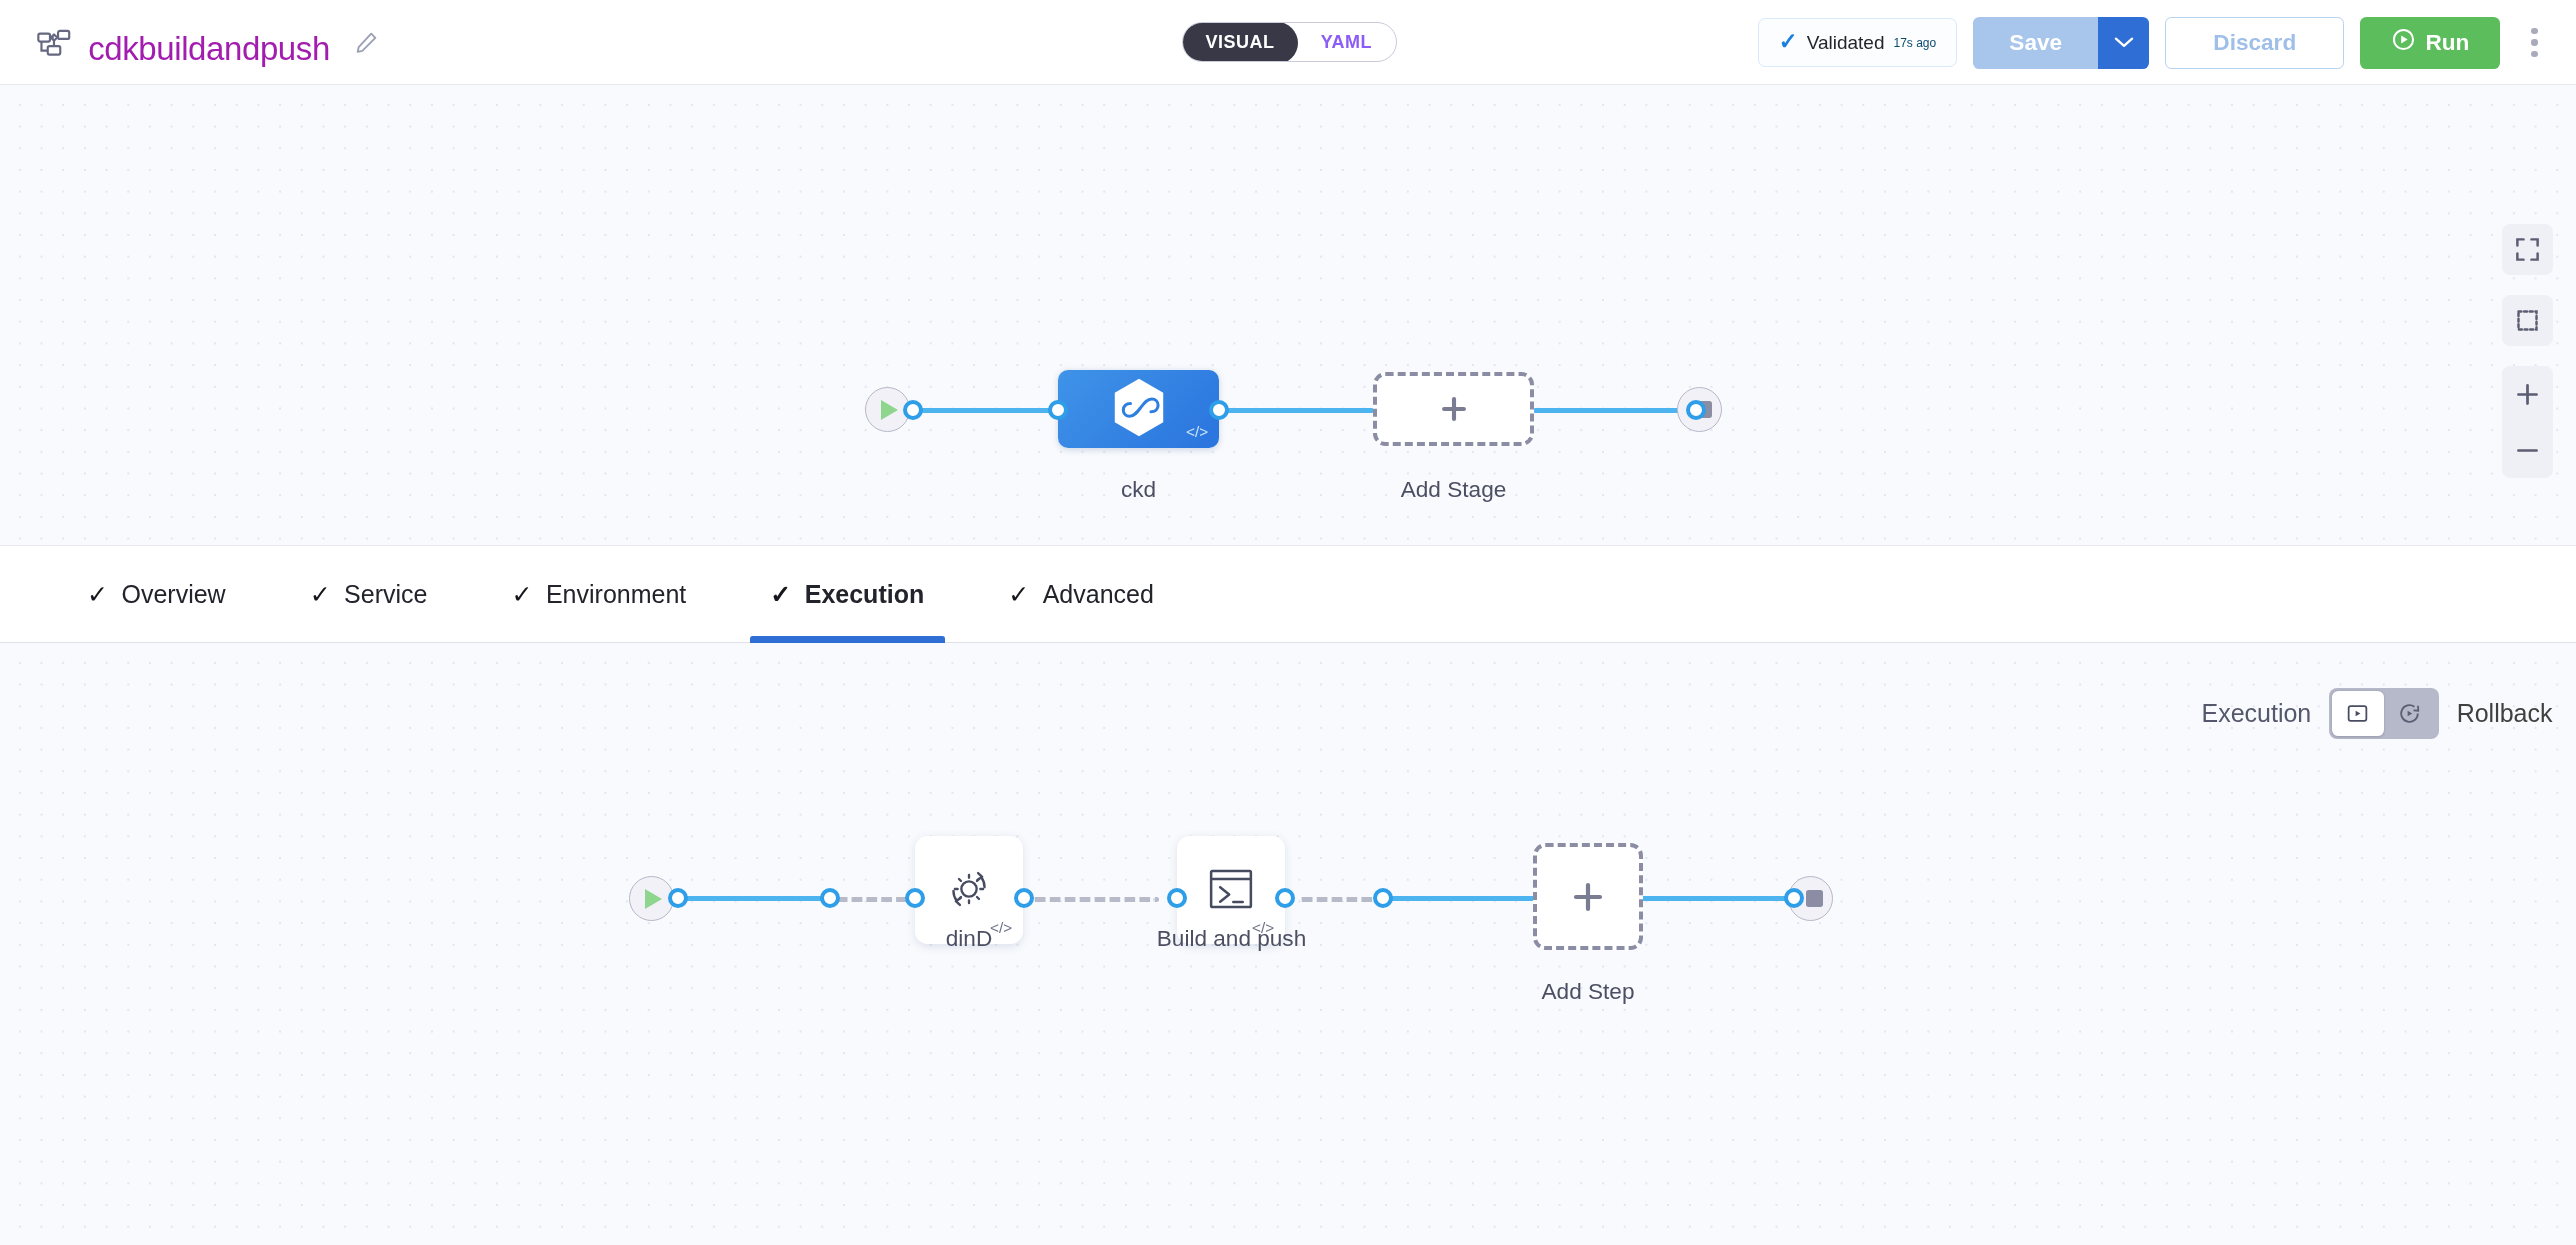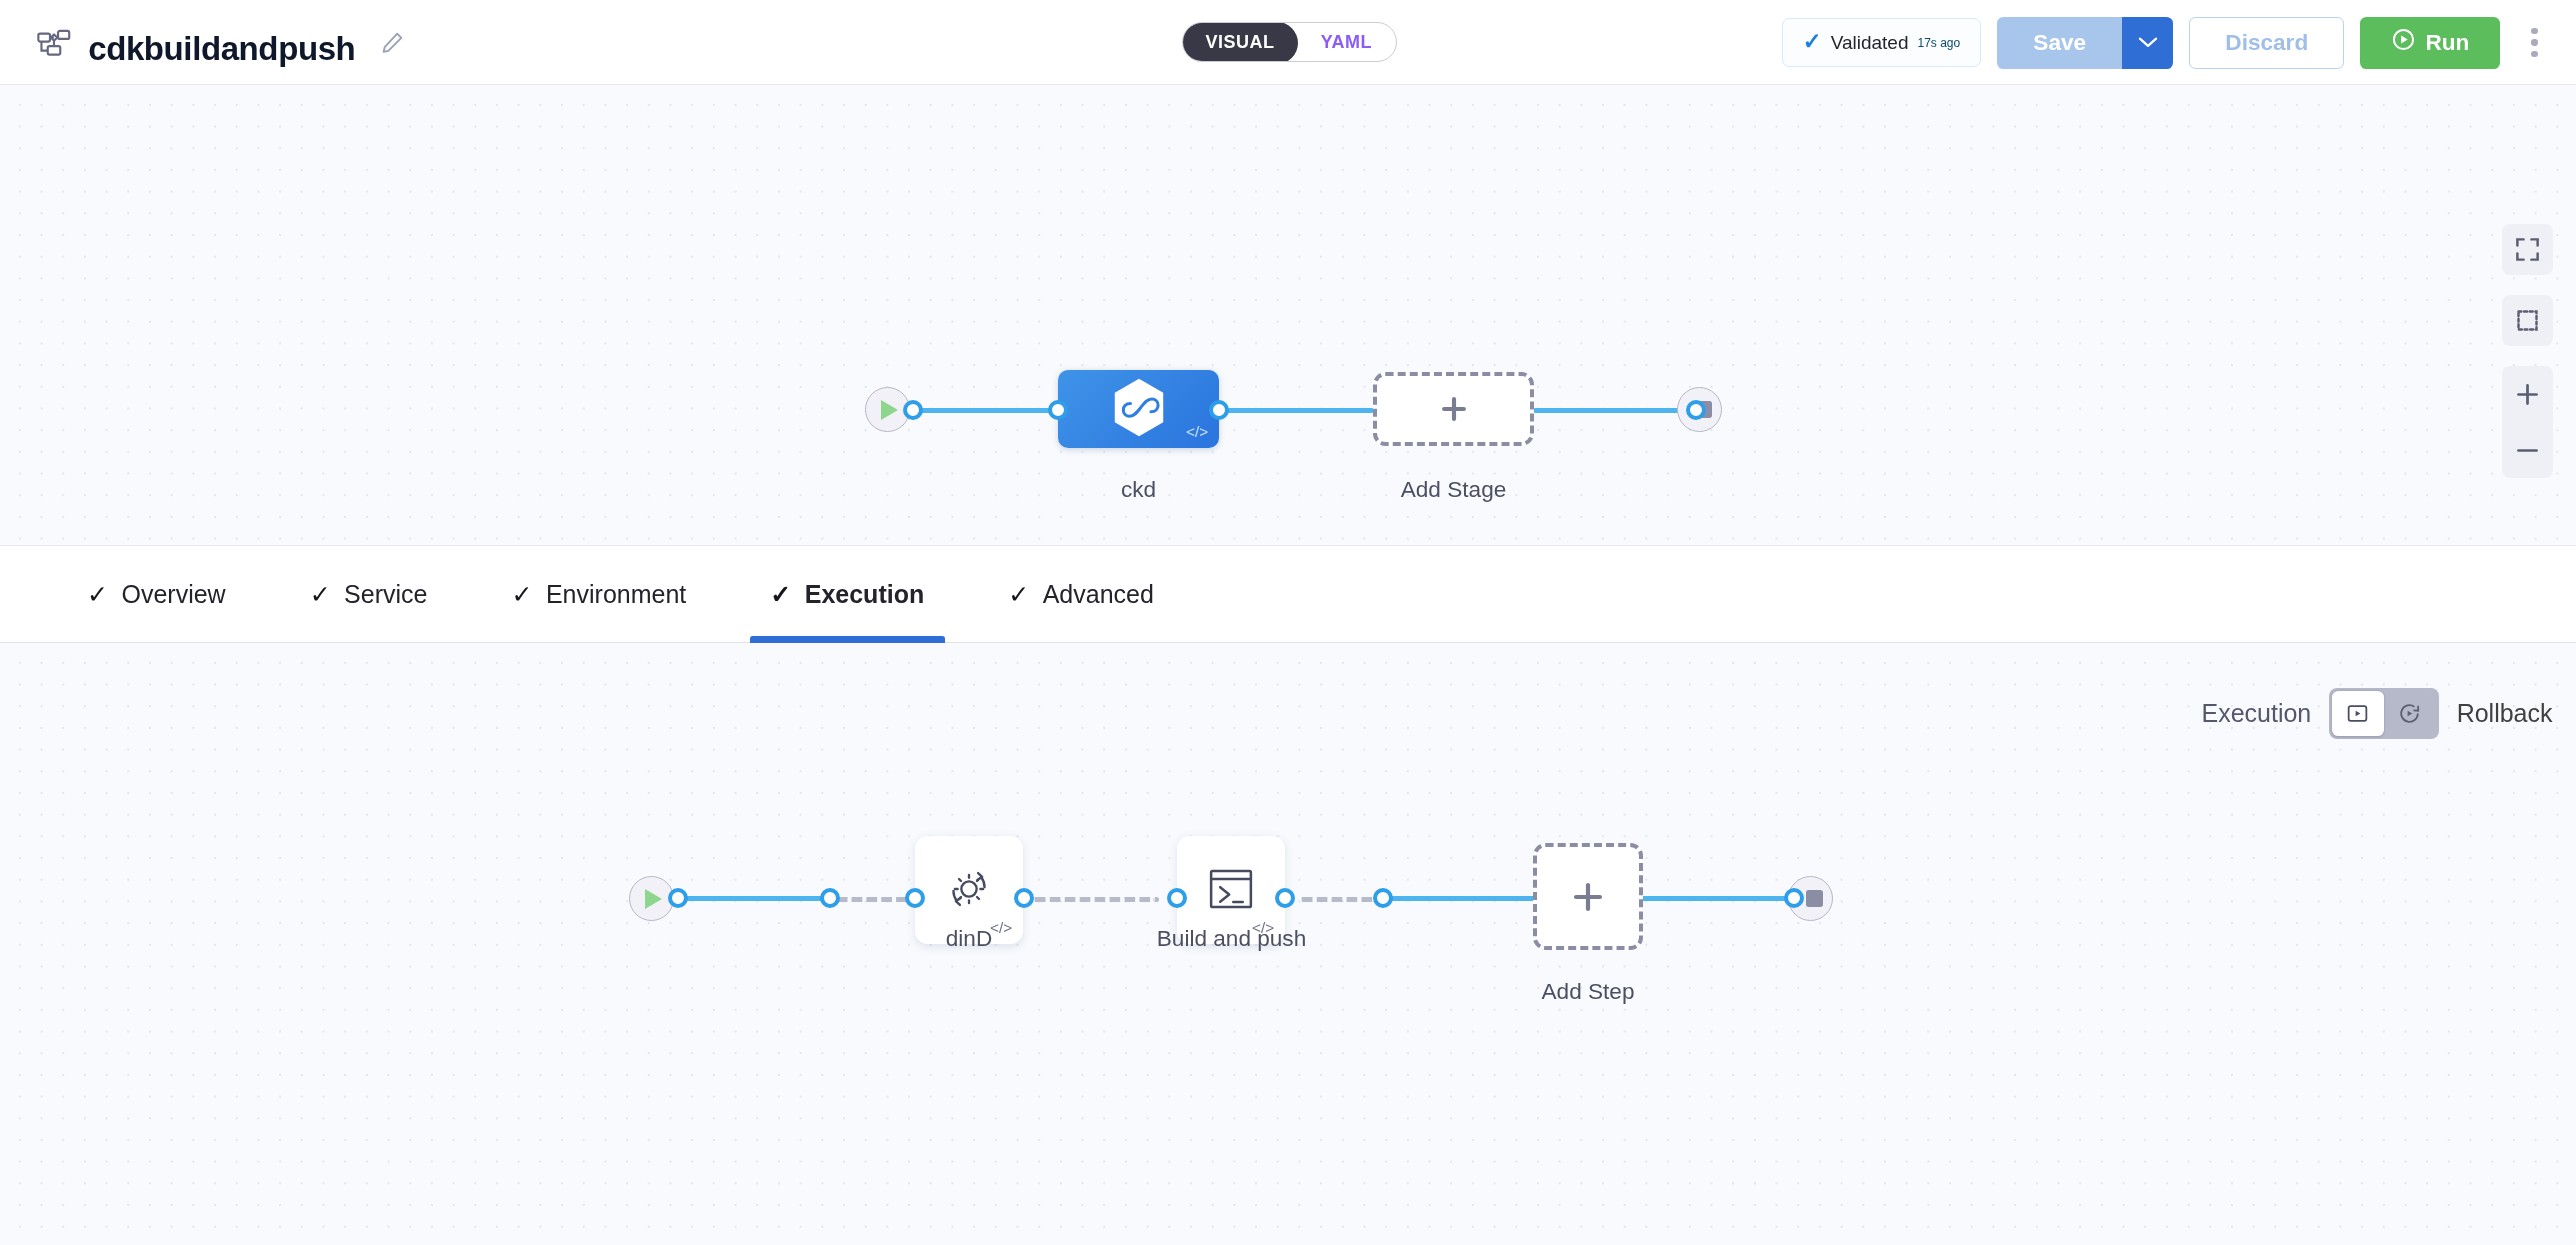--- a/index.html
+++ b/index.html
@@ -13,21 +13,21 @@
 
   
   .header {
     position: absolute; top: 0; left: 0; width: 2576px; height: 85px;
     background: #ffffff; border-bottom: 0.9px solid #e8e8ee;
     display: flex; align-items: center;
   }
   .hdr-left { display: flex; align-items: center; padding-left: 36px; gap: 16.2px; }
   .pipeline-icon { width: 36px; height: 36px; display: flex; align-items: center; justify-content: center; }
   .page-title {
-    font-size: 33px; font-weight: bold; color: #0f172a; letter-spacing: -0.4px;
+    font-size: 33px; font-weight: normal; color: #a21caf; letter-spacing: -0.4px;
     white-space: nowrap;
     margin-top: 14px;
   }
   .pencil-icon { width: 31px; height: 31px; display:flex; align-items:center; justify-content:center; margin-left: 5.4px; }
 
   .hdr-center { position: absolute; left: 1182px; top: 21.7px; }
   .mode-toggle {
     display: flex; align-items: flex-start;
     border: 0.9px solid #c9cbd8; border-radius: 902px; height: 40px;
     background: #ffffff; overflow: hidden;
@@ -55,21 +55,21 @@
   .save-btn {
     background: #a8c5ec; color: #ffffff; font-size: 22.6px; font-weight: bold;
     padding: 0 36px; display: flex; align-items: center; border: none;
     font-family: inherit;
   }
   .save-caret {
     background: #2f6ed4; width: 51px; display: flex; align-items: center; justify-content: center;
     color: #ffffff; font-size: 16.2px;
   }
   .discard-btn {
-    height: 52px; padding: 0 35px; border: 0.9px solid #b8d2f2; border-radius: 6.3px;
+    height: 52px; padding: 0 47px; border: 0.9px solid #b8d2f2; border-radius: 6.3px;
     background: #ffffff; color: #9fbfe8; font-size: 22.6px; font-weight: bold;
     display: flex; align-items: center; font-family: inherit;
   }
   .run-btn {
     height: 52px; padding: 0 31px; border: none; border-radius: 6.3px;
     background: #5cbd5c; color: #ffffff; font-size: 22.6px; font-weight: bold;
     display: flex; align-items: center; gap: 9px; font-family: inherit;
   }
   .kebab { width: 36px; height: 52px; display: flex; flex-direction: column; align-items: center; justify-content: center; gap: 5.4px; }
   .kebab i { width: 6.3px; height: 6.3px; border-radius: 50%; background: #a9abbd; display: block; }

